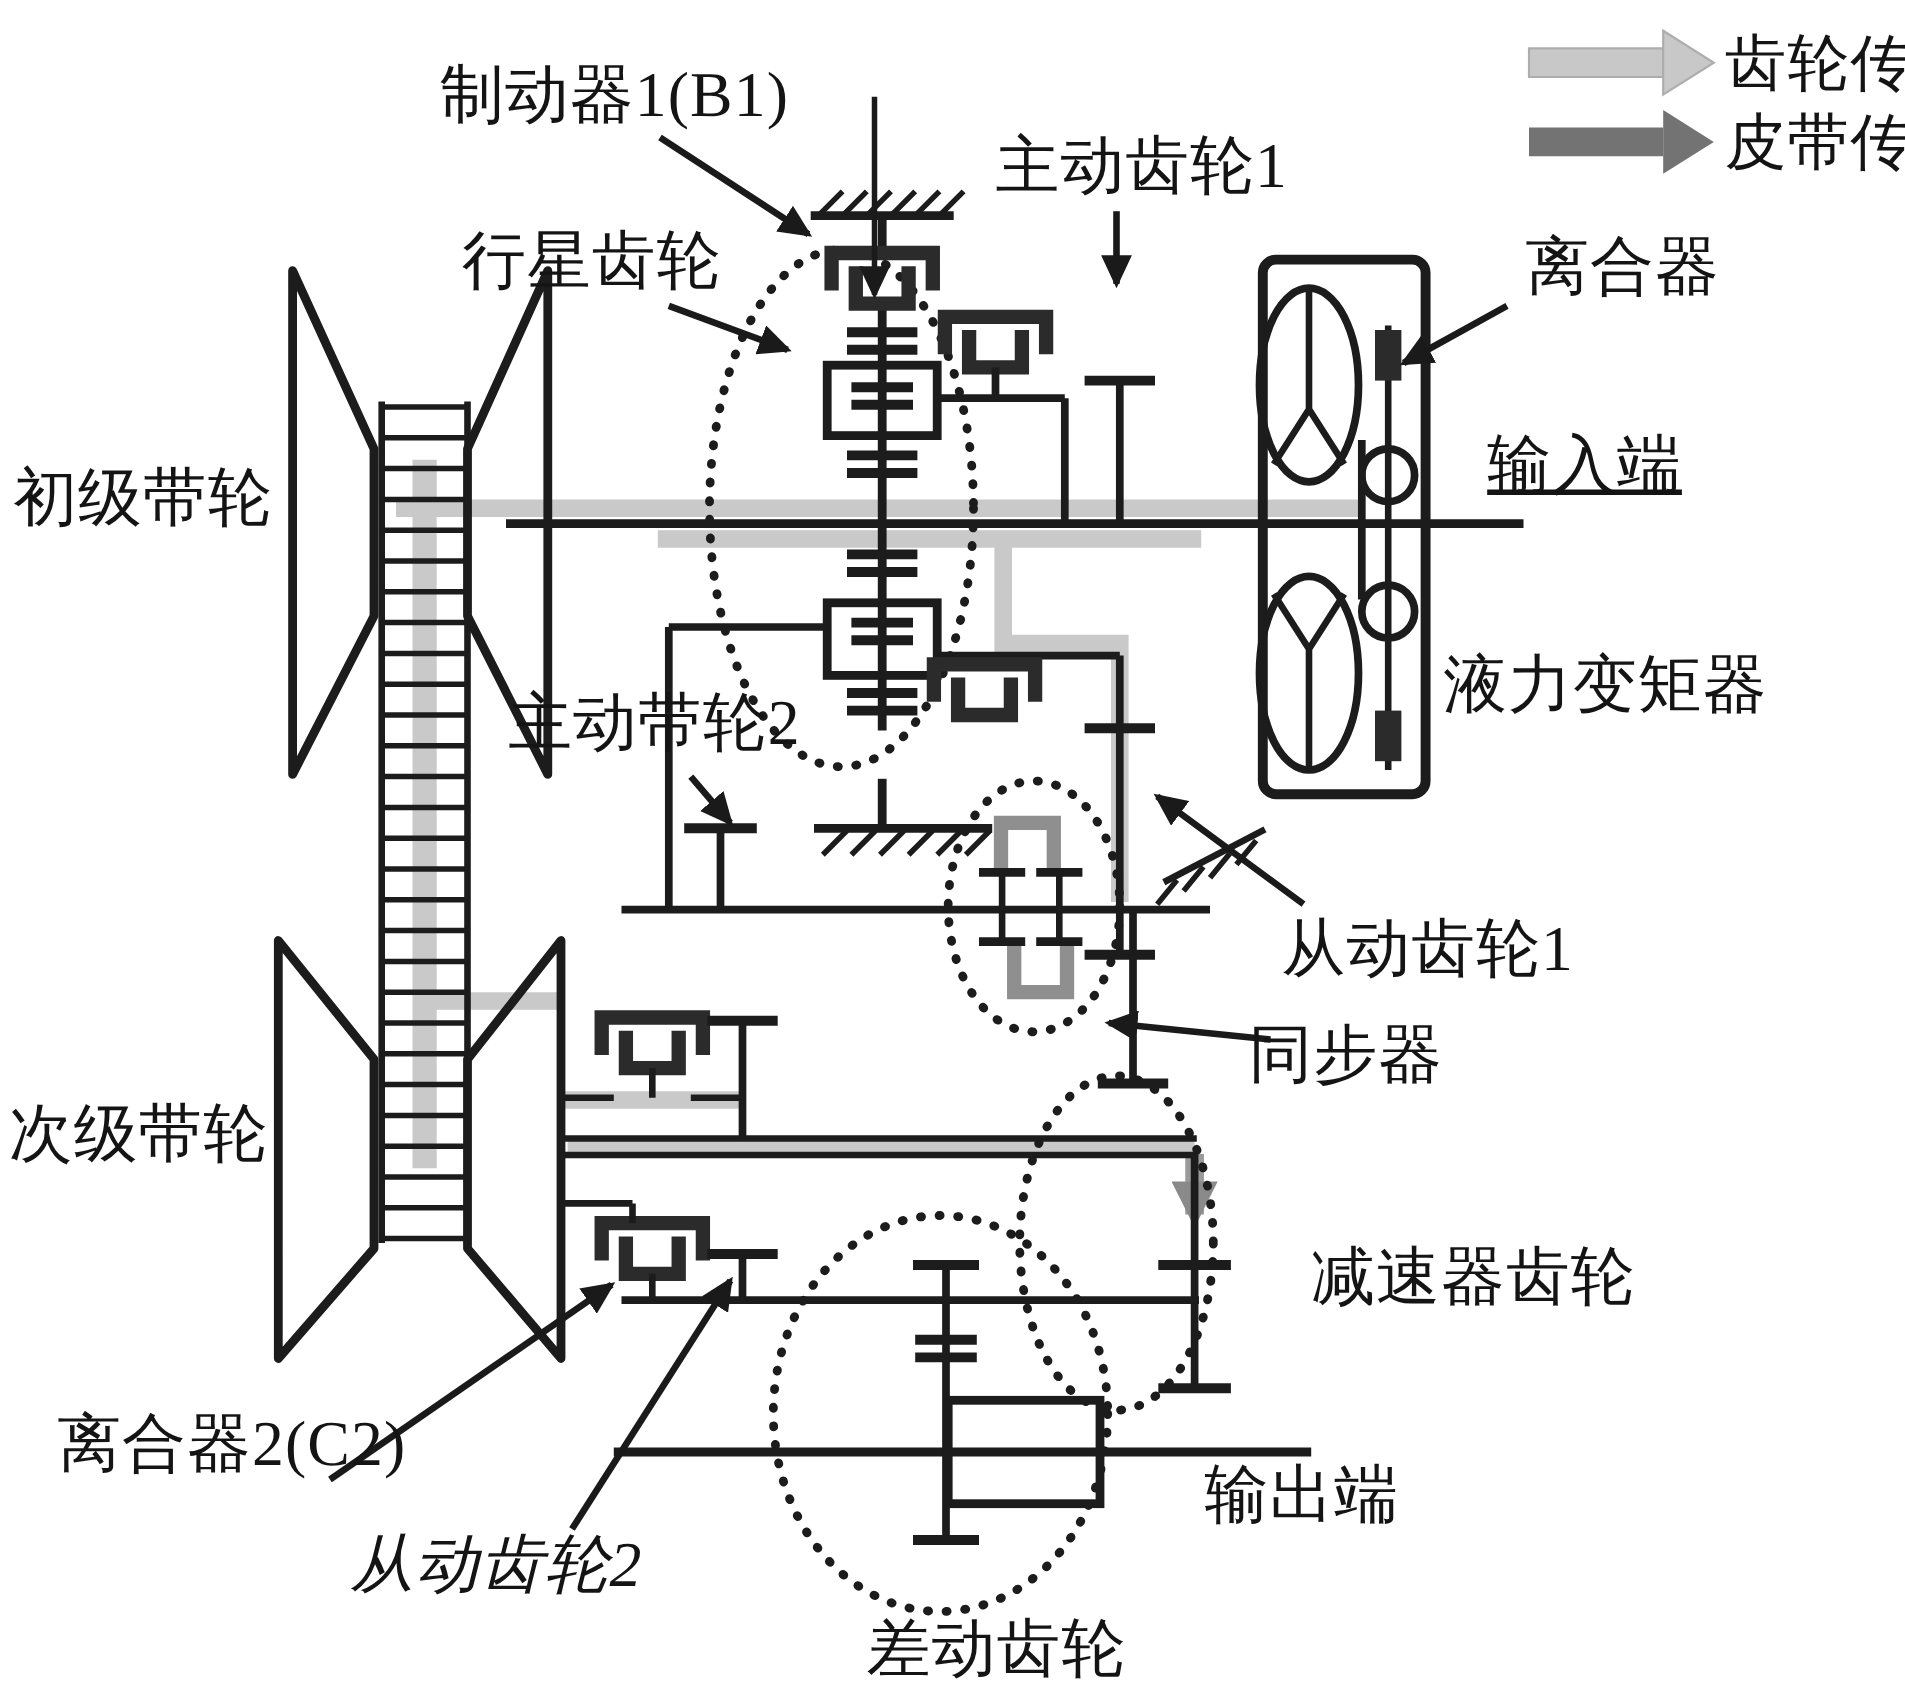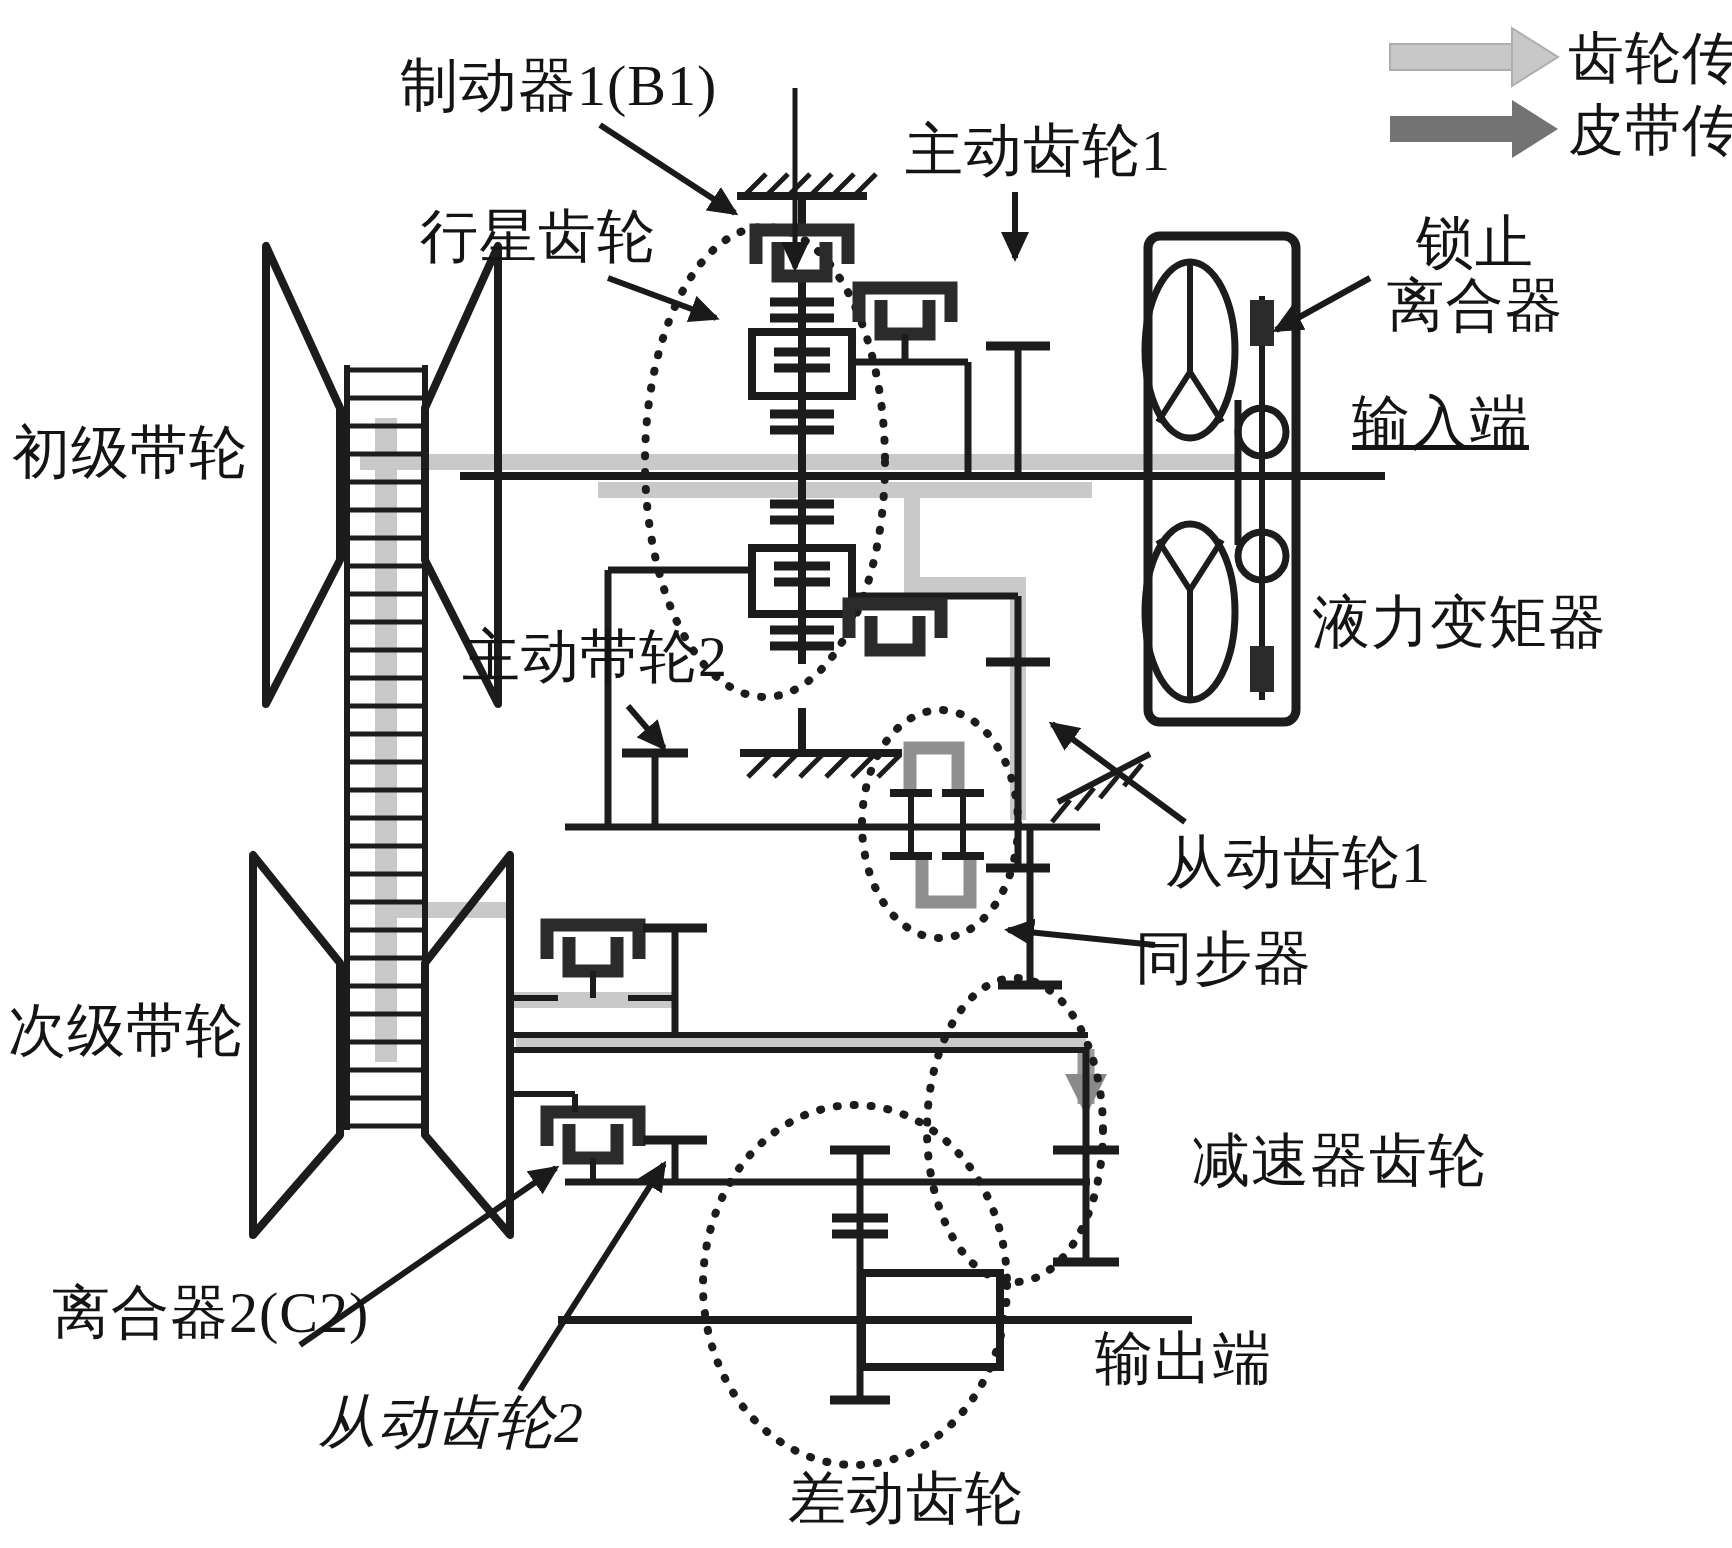--- a/index.html
+++ b/index.html
@@ -208,21 +208,20 @@
       <polygon points="1390,116 1512,116 1512,142 1390,142" fill="#737373"></polygon>
       <polygon points="1512,100 1558,129 1512,158" fill="#737373"></polygon>
     </g>
   </g>
 </svg>
 
 <div class="lbl" style="left:400px; top:55px;">制动器1(B1)</div>
 <div class="lbl" style="left:905px; top:120px;">主动齿轮1</div>
 <div class="lbl" style="left:420px; top:206px;">行星齿轮</div>
 <div class="lbl center" style="left:1370px; top:212px; width:210px;">
-  <div>锁止</div>
   <div>离合器</div>
 </div>
 <div class="lbl" style="left:1352px; top:392px;text-decoration:underline;">输入端</div>
 <div class="lbl" style="left:1312px; top:592px;">液力变矩器</div>
 <div class="lbl" style="left:12px;  top:422px;">初级带轮</div>
 <div class="lbl" style="left:462px; top:626px;">主动带轮2</div>
 <div class="lbl" style="left:1165px;top:832px;">从动齿轮1</div>
 <div class="lbl" style="left:1135px;top:928px;">同步器</div>
 <div class="lbl" style="left:8px;   top:1000px;">次级带轮</div>
 <div class="lbl" style="left:1192px;top:1130px;">减速器齿轮</div>

